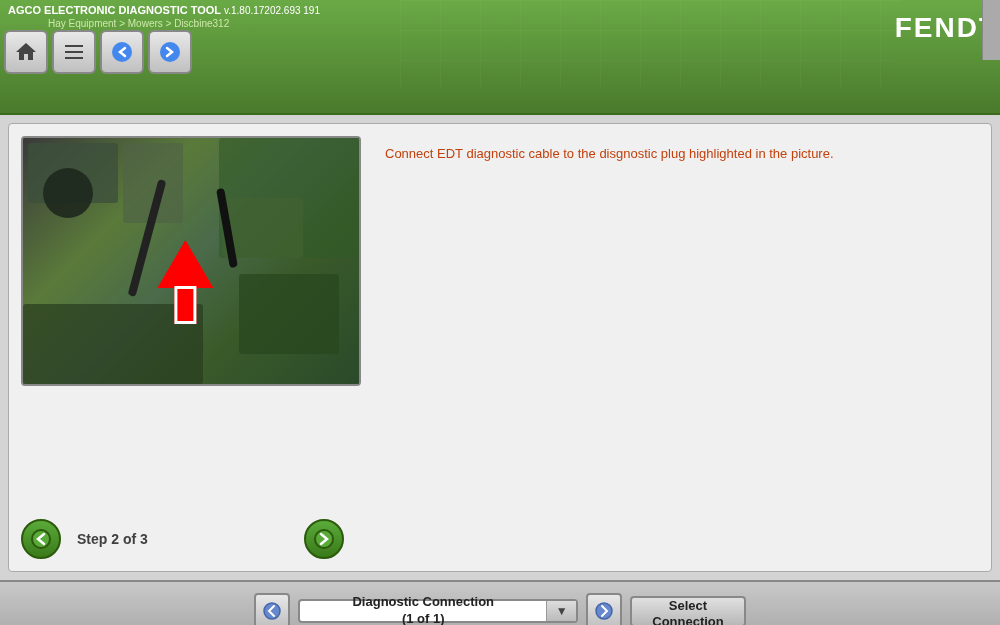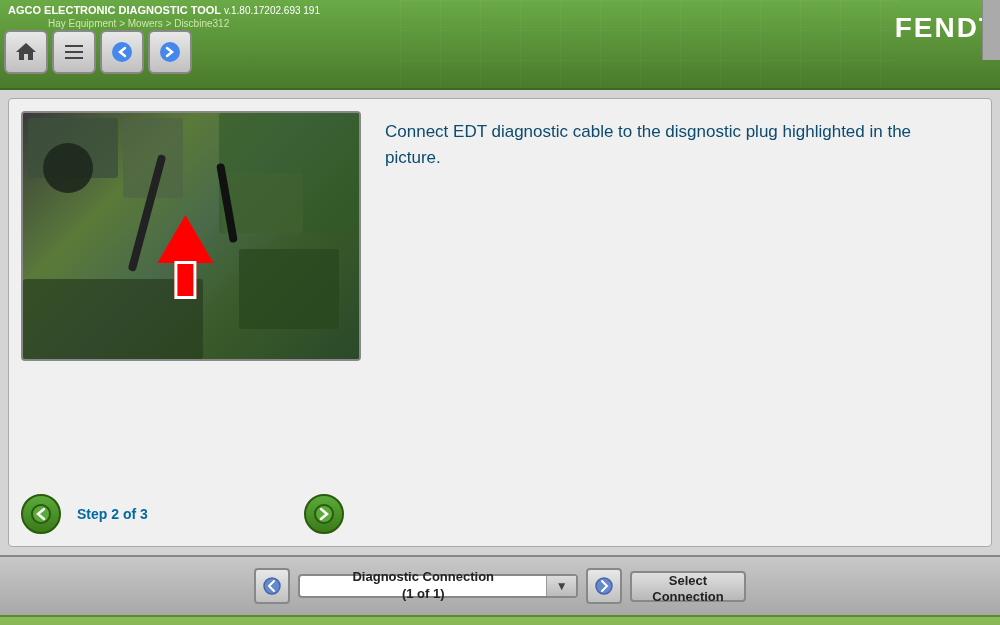--- a/index.html
+++ b/index.html
@@ -8,21 +8,21 @@
       height: 625px;
       overflow: hidden;
       font-family: Arial, sans-serif;
       font-size: 12px;
       background: #5a8a3c;
     }
 
     
     #top-bar {
       background: linear-gradient(to bottom, #6aaa46, #4a7a2c);
-      height: 90px;
+      height: 115px;
       display: flex;
       align-items: flex-start;
       padding: 4px 12px;
       position: relative;
       border-bottom: 2px solid #3a6a1c;
       text-align: right;
     }
 
     #title-area {
       position: absolute;
@@ -151,22 +151,22 @@
     .arrow-shaft {
       width: 24px;
       height: 40px;
       background: red;
       border: 3px solid white;
     }
 
     #instruction-text {
       flex: 1;
       padding: 8px;
-      font-size: 17px;
-      color: #0c4a6e;
+      font-size: 13px;
+      color: #c2410c;
       line-height: 1.5;
     }
 
     #step-controls {
       display: flex;
       align-items: center;
       gap: 16px;
       padding-top: 12px;
       margin-top: 8px;
     }
@@ -182,21 +182,21 @@
       align-items: center;
       justify-content: center;
       color: #fff;
       font-size: 18px;
       font-weight: bold;
     }
 
     #step-label {
       font-size: 14px;
       font-weight: bold;
-      color: #0369a1;
+      color: #404040;
     }
 
     
     #connection-bar {
       background: linear-gradient(to bottom, #c8c8c8, #a8a8a8);
       height: 60px;
       display: flex;
       align-items: center;
       justify-content: center;
       gap: 8px;

